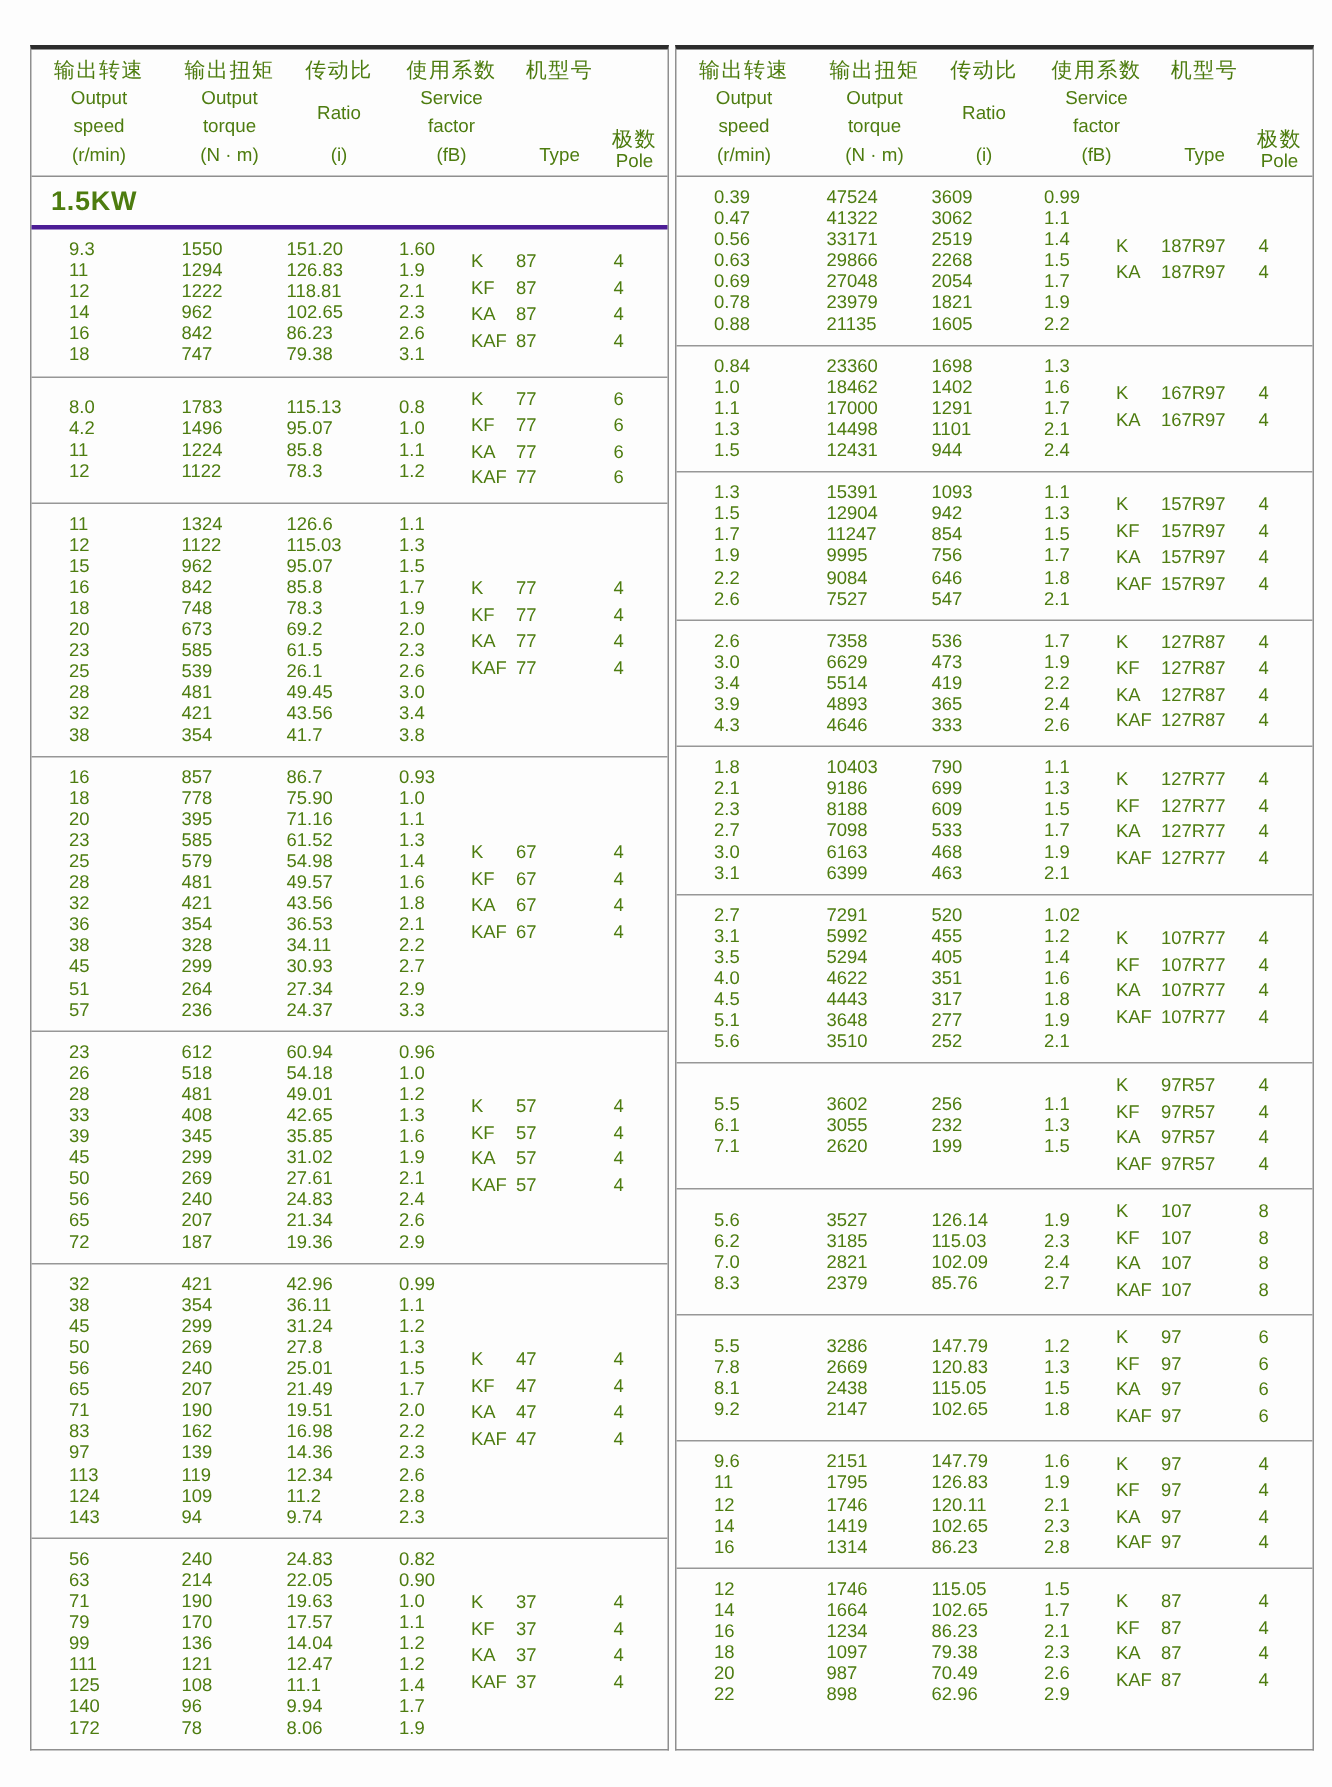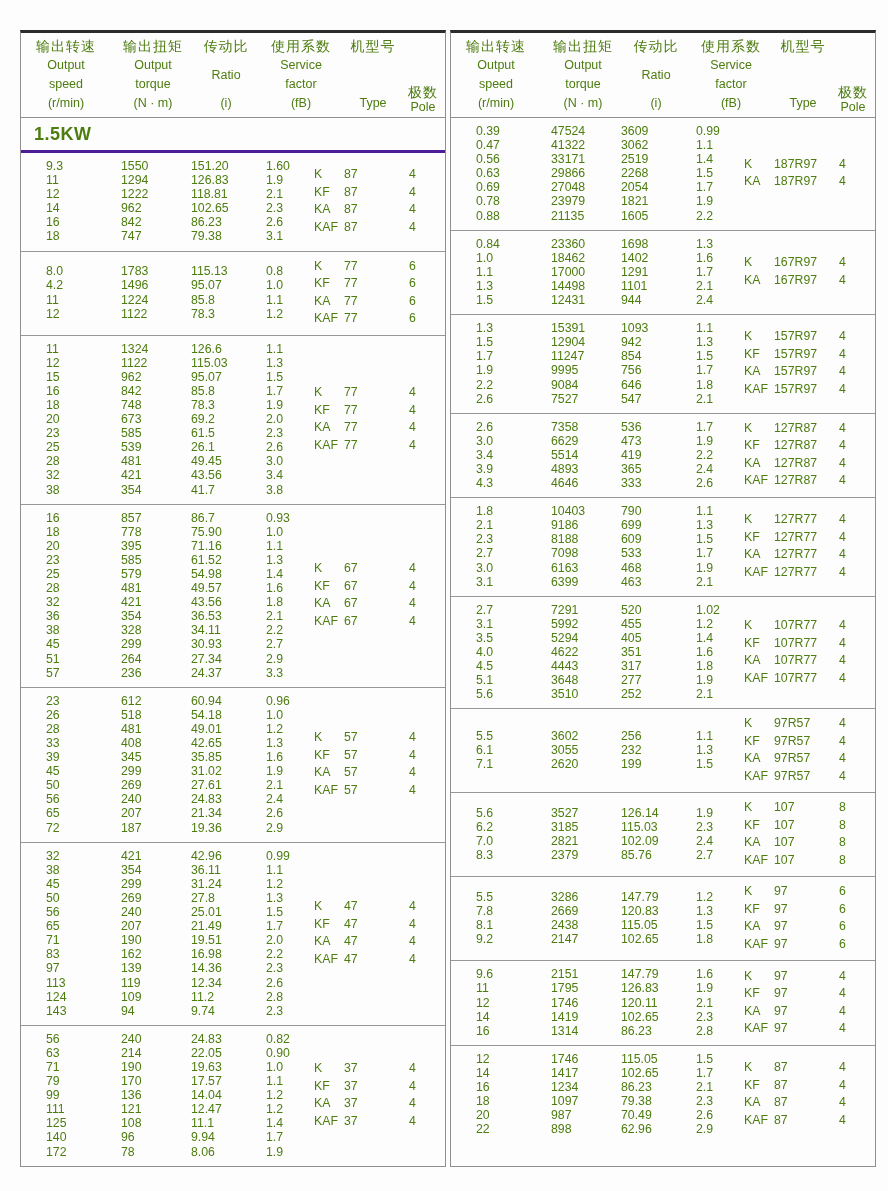--- a/index.html
+++ b/index.html
@@ -1234,21 +1234,21 @@
           <div class="block">
             <div class="rows">
               <div class="row">
                 <span class="cell">12</span>
                 <span class="cell">1746</span>
                 <span class="cell">115.05</span>
                 <span class="cell">1.5</span>
               </div>
               <div class="row">
                 <span class="cell">14</span>
-                <span class="cell">1417</span>
+                <span class="cell">1664</span>
                 <span class="cell">102.65</span>
                 <span class="cell">1.7</span>
               </div>
               <div class="row">
                 <span class="cell">16</span>
                 <span class="cell">1234</span>
                 <span class="cell">86.23</span>
                 <span class="cell">2.1</span>
               </div>
               <div class="row">

